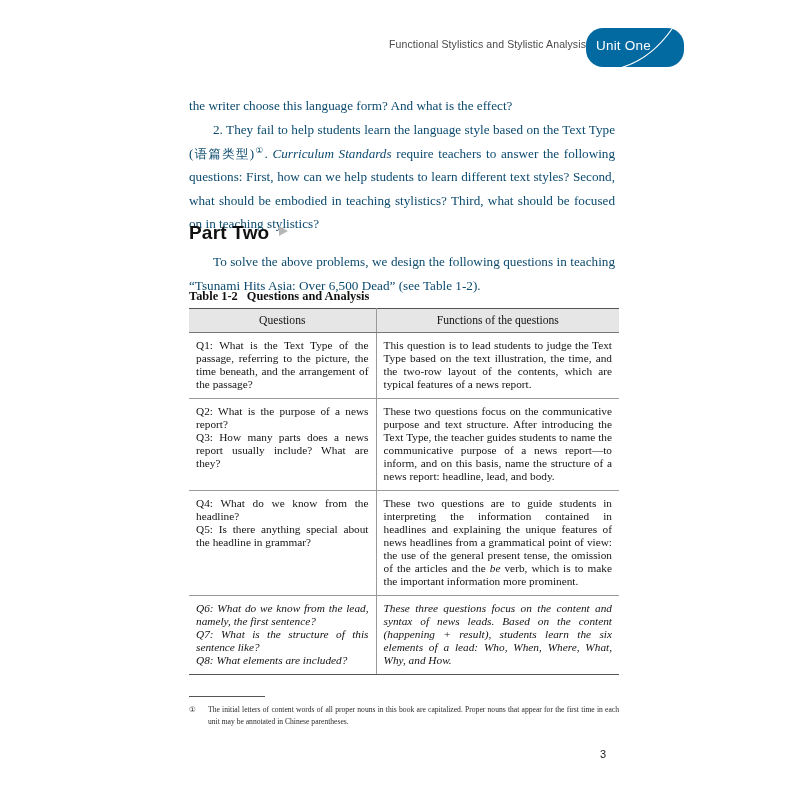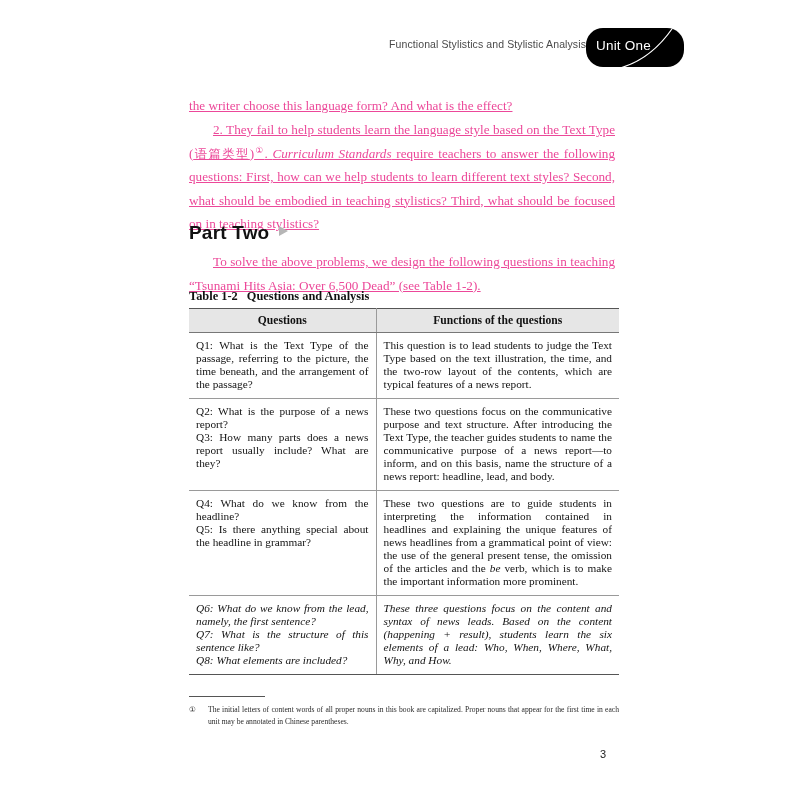--- a/index.html
+++ b/index.html
@@ -33,21 +33,21 @@
     color: #4a4a4a;
     letter-spacing: 0.1px;
     white-space: nowrap;
   }
   #unit-badge {
     position: absolute;
     left: 586px;
     top: 0px;
     width: 98px;
     height: 39px;
-    background: #000000;
+    background: #0369a1;
     border-radius: 17px;
     overflow: hidden;
   }
   #unit-badge-label {
     position: absolute;
     left: 10px;
     top: 10px;
     font-family: "Liberation Sans", sans-serif;
     font-size: 13.5px;
     color: #ffffff;
@@ -67,22 +67,21 @@
     position: absolute;
     left: 189px;
     width: 430px;
   }
   p.body-par {
     margin: 0 4px 0 0;
     font-size: 13.2px;
     line-height: 23.5px;
     text-align: justify;
     text-justify: inter-word;
-    color: #ec4899;
-    text-decoration: underline;
+    color: #0c4a6e;
   }
   p.indent { text-indent: 24px; }
   .ital { font-style: italic; }
   .cn { font-family: "DejaVu Sans", sans-serif; font-size: 12.4px; }
   sup.fn {
     font-size: 8.5px;
     vertical-align: super;
     line-height: 0;
   }
 
@@ -144,21 +143,21 @@
     top: 308px;
     width: 430px;
     border-collapse: collapse;
     table-layout: fixed;
   }
   #qa-table thead th {
     background: #e6e6e6;
     border-top: 1.6px solid #555555;
     border-bottom: 1.1px solid #777777;
     font-size: 11.6px;
-    font-weight: bold;
+    font-weight: normal;
     padding: 5px 4px;
     text-align: center;
     color: #111111;
     margin-left: 40px;
   }
   #qa-table tbody td {
     border-bottom: 0.8px solid #9a9a9a;
     font-size: 11.3px;
     line-height: 13px;
     padding: 6px 7px 7px 7px;

